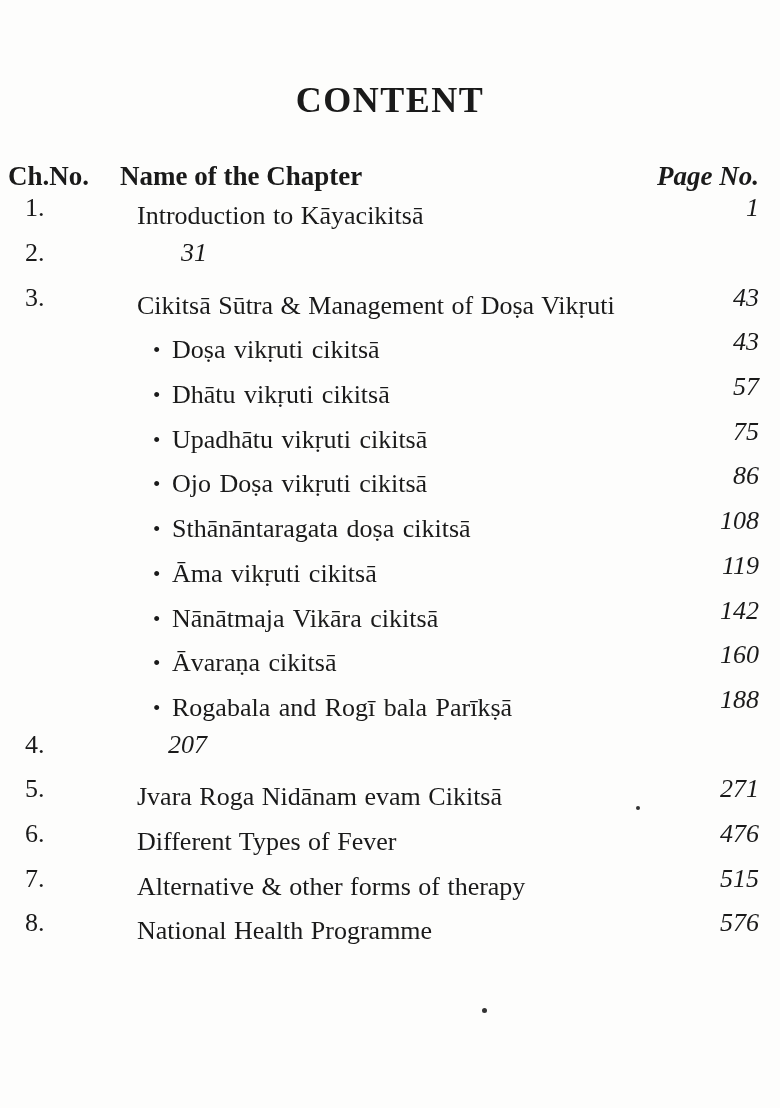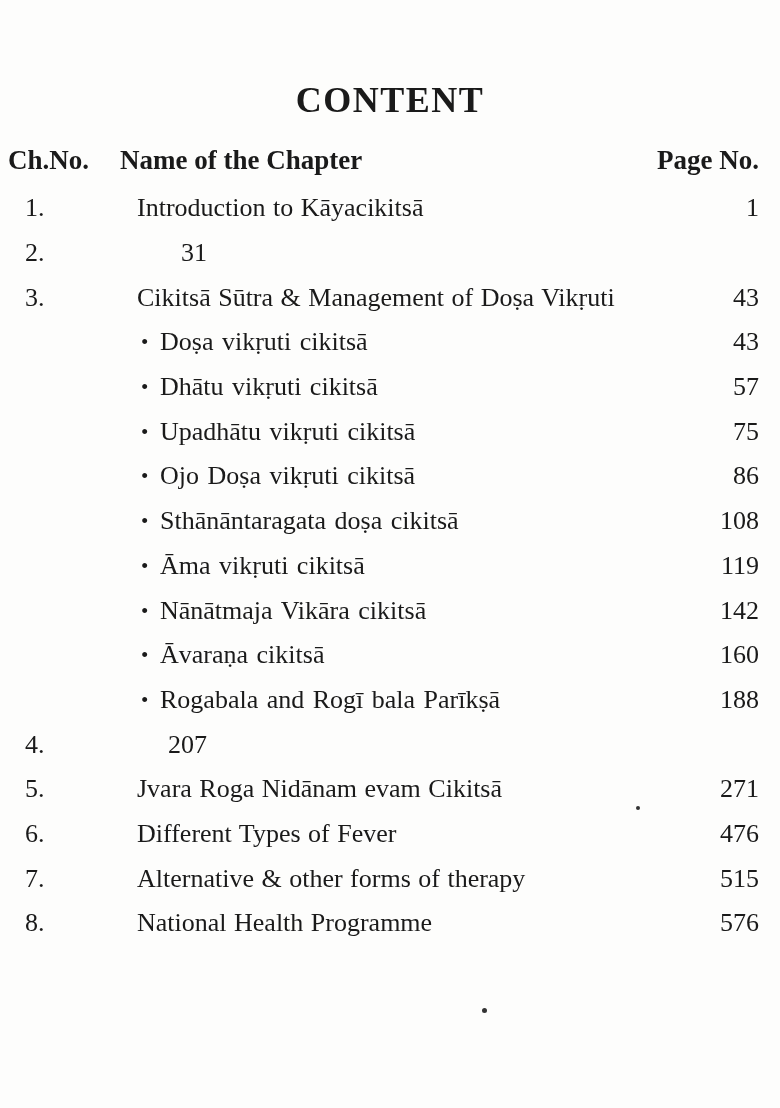--- a/index.html
+++ b/index.html
@@ -58,38 +58,41 @@
     word-spacing: 1px;
   }
   .col-ch {
     flex: none;
     width: 112px;
   }
   .col-name {
     flex: 1;
     white-space: nowrap;
     overflow: hidden;
+    margin-top: 16px;
   }
   .col-page {
     flex: none;
     min-width: 70px;
     text-align: right;
+    font-style: italic;
   }
   .bullet {
     display: none;
   }
   .toc-row.sub .bullet {
     display: inline-block;
     width: 19px;
     margin-left: 4px;
     font-size: 21px;
     vertical-align: 1px;
   }
   .toc-row.sub {
     word-spacing: 2px;
+    gap: 12px;
   }
   
   .speck {
     position: absolute;
     border-radius: 50%;
     background: #333;
   }
   .speck-a { left: 636px; top: 806px; width: 4px; height: 4px; }
   .speck-b { left: 482px; top: 1008px; width: 5px; height: 5px; }
 </style>

